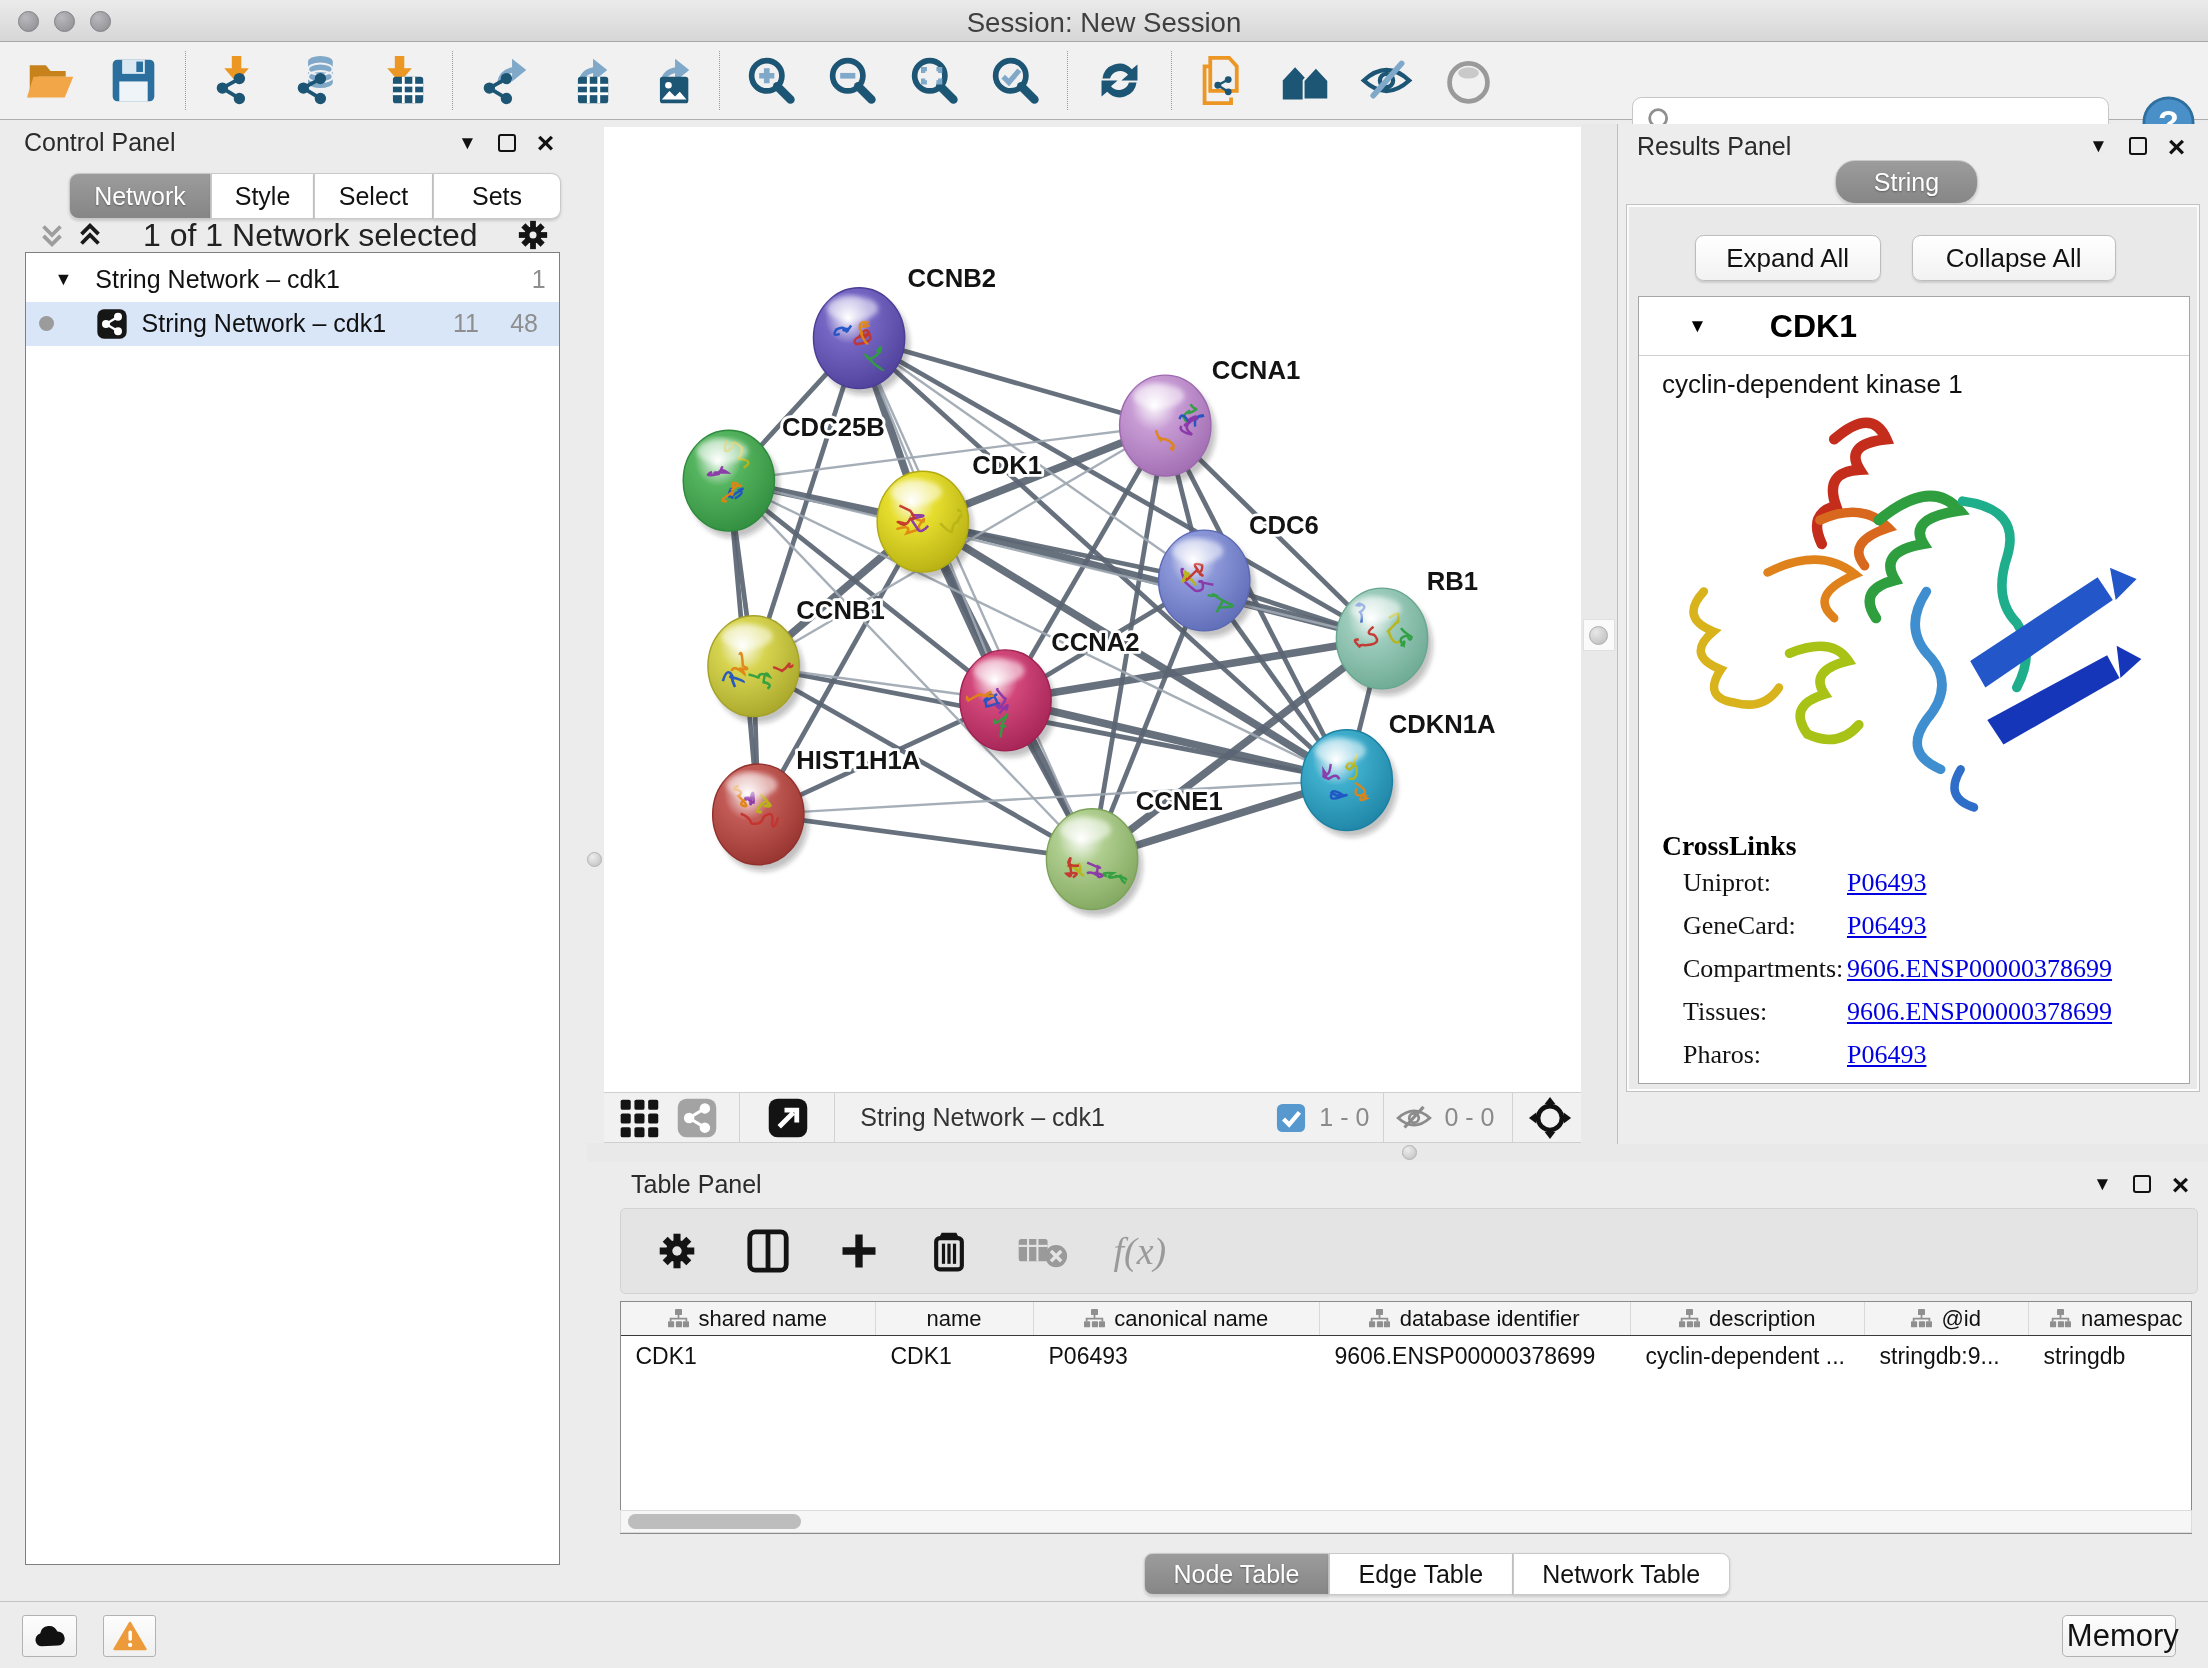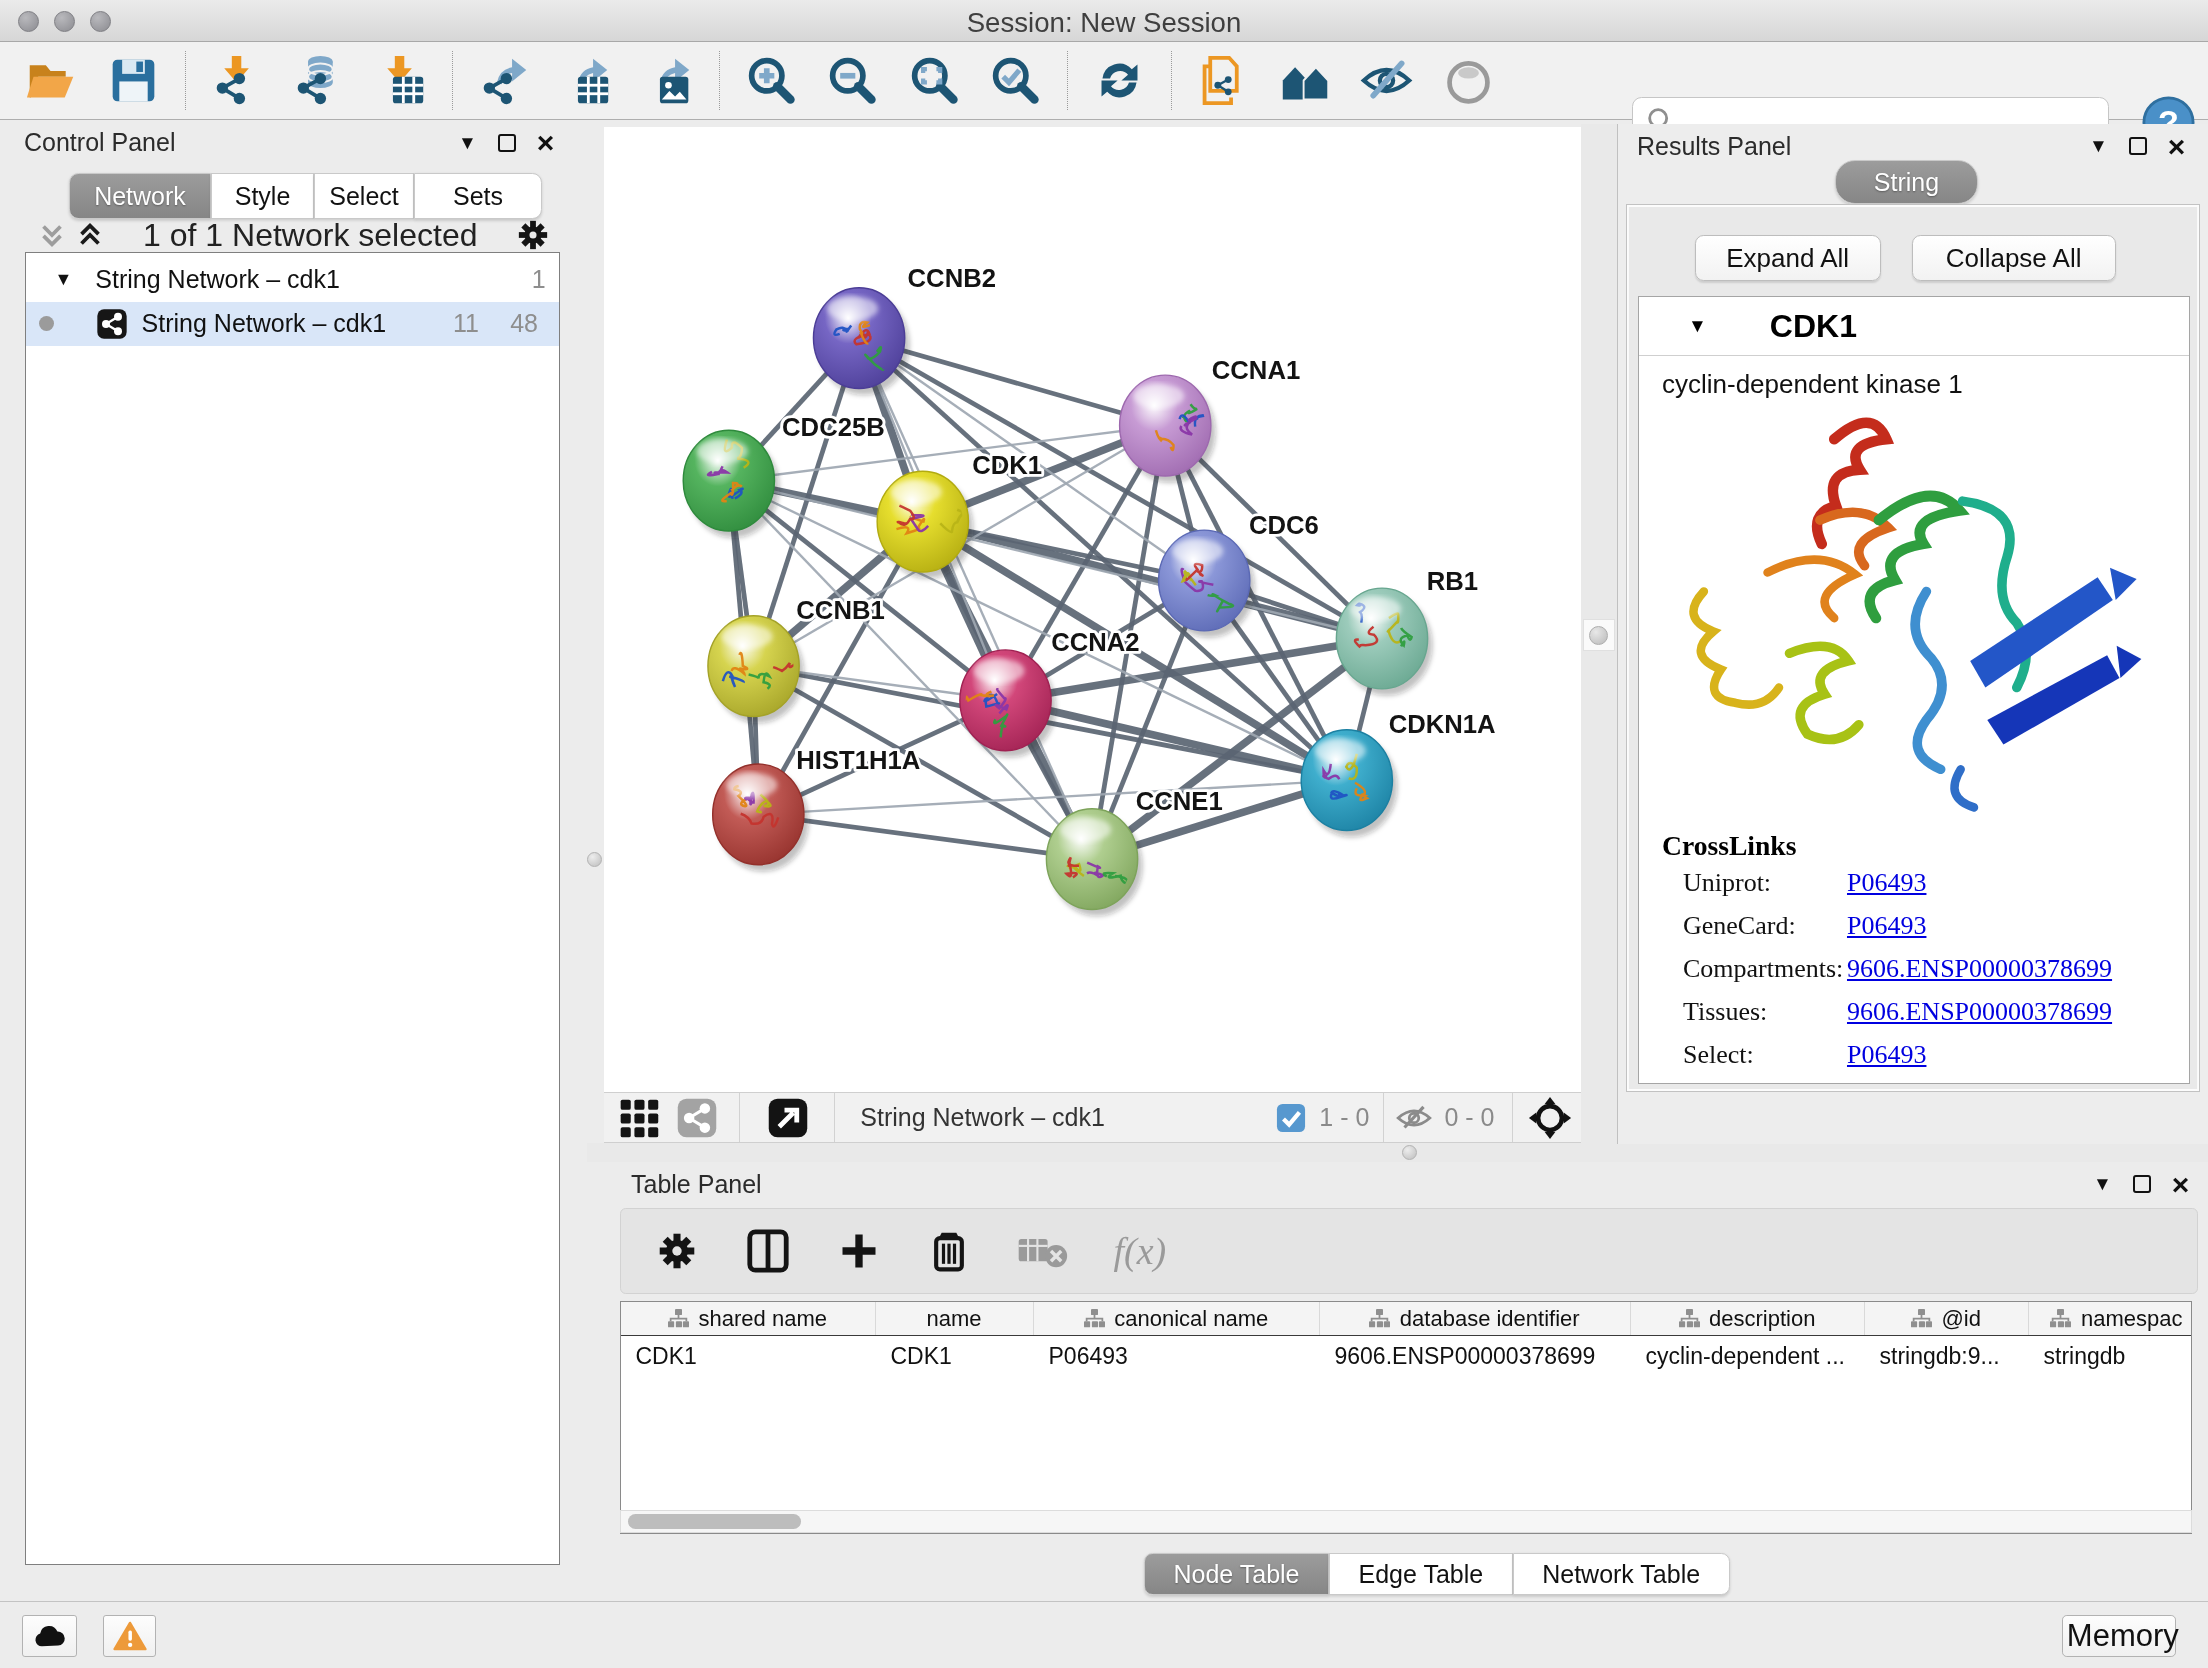--- a/index.html
+++ b/index.html
@@ -286,21 +286,21 @@
 <div id="control-panel">
   <div style="position:absolute;left:24px;top:3.8px" class="panel-title">Control Panel</div>
   <div class="win-ctls" style="left:458px;top:7.6px">
     <span class="wc-tri">▼</span>
     <span class="wc-box"></span>
     <span class="wc-x">×</span>
   </div>
   <div id="cp-tabs">
       <div class="tab active" style="width: 142px; border-radius: 9.5px 0px 0px 9.5px;">Network</div>
       <div class="tab" style="width: 103px;">Style</div>
-      <div class="tab" style="width: 100px;">Select</div>
+      <div class="tab" style="width: 119px;">Select</div>
       <div class="tab" style="width: 128px; border-radius: 0px 9.5px 9.5px 0px;">Sets</div>
     </div>
   <div id="cp-toolbar">
     <svg width="32" height="32" viewBox="0 0 34 34" style="margin-left:11.4px">
       <path d="M8 8l9 9 9-9M8 18l9 9 9-9" fill="none" stroke="#9d9d9d" stroke-width="4"></path>
     </svg>
     <svg width="32" height="32" viewBox="0 0 34 34" style="margin-left:5.7px">
       <path d="M8 26l9-9 9 9M8 16l9-9 9 9" fill="none" stroke="#1a1a1a" stroke-width="4"></path>
     </svg>
     <div style="flex:1;text-align:center">1 of 1 Network selected</div>
@@ -741,21 +741,21 @@
             </div>
             <div class="cl-row">
               <span class="cl-label">Compartments:</span>
               <a class="cl-link">9606.ENSP00000378699</a>
             </div>
             <div class="cl-row">
               <span class="cl-label">Tissues:</span>
               <a class="cl-link">9606.ENSP00000378699</a>
             </div>
             <div class="cl-row">
-              <span class="cl-label">Select:</span>
+              <span class="cl-label">Pharos:</span>
               <a class="cl-link">P06493</a>
             </div>
           </div>
       </div>
     </div>
   </div>
 </div>
 
 <div id="table-panel">
   <div style="position:absolute;left:41px;top:7.6px" class="panel-title">Table Panel</div>

